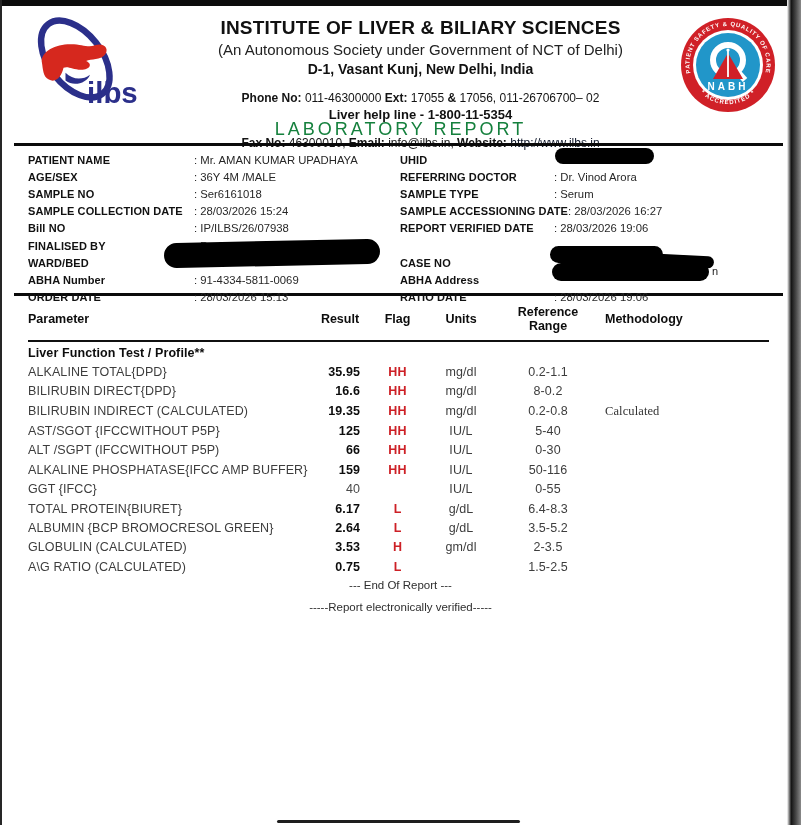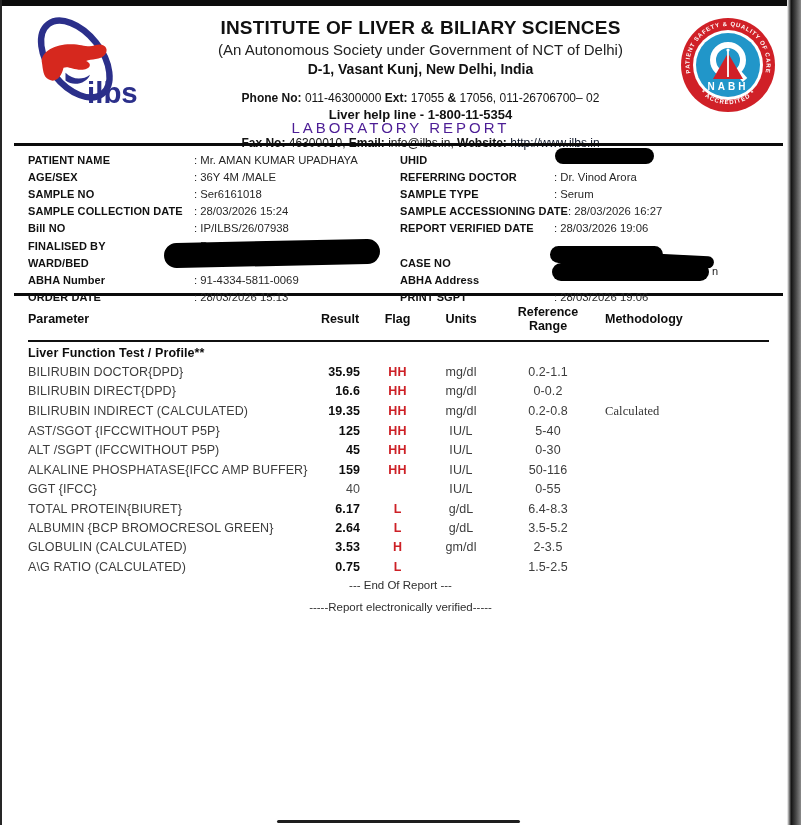--- a/index.html
+++ b/index.html
@@ -17,21 +17,21 @@
   .logo-nabh{width:102px;height:102px;flex:none;margin-top:2px;}
   .org-text{flex:1;text-align:center;padding-top:4px;line-height:1.25;}
   .org-name{font-size:19px;font-weight:bold;letter-spacing:.2px;}
   .org-sub{font-size:15px;color:#222;margin-top:1px;}
   .org-addr{font-size:14px;font-weight:bold;margin-top:1px;}
   .org-line{font-size:12px;margin-top:13px;color:#141414;}
   .org-help{font-size:13px;font-weight:bold;margin-top:1px;}
   .link{color:#0f172a;}
 
   .report-title{position:absolute;top:119px;left:0;width:100%;text-align:center;
-                font-size:15px;letter-spacing:3px;color:#4c1d95;}
+                font-size:18px;letter-spacing:3px;color:#15803d;}
 
   
   .patient-block{position:absolute;left:14px;top:143px;width:769px;height:153px;box-sizing:border-box;
                  border-top:3px solid #0a0a0a;border-bottom:3px solid #0a0a0a;}
   .pcol{position:absolute;top:5px;}
   .pcol.left{left:14px;width:372px;}
   .pcol.right{left:386px;right:8px;}
   .prow{display:flex;height:17.2px;align-items:center;white-space:nowrap;}
   .plabel{font-weight:bold;font-size:11px;letter-spacing:.1px;}
   .pcol.left .plabel{min-width:166px;}
@@ -185,21 +185,21 @@
         </div>
         <div class="prow">
           <span class="plabel">CASE NO</span>
           <span class="pvalue"></span>
         </div>
         <div class="prow">
           <span class="plabel">ABHA Address</span>
           <span class="pvalue"></span>
         </div>
         <div class="prow">
-          <span class="plabel">PRINT SGPT</span>
+          <span class="plabel">RATIO DATE</span>
           <span class="pvalue">: 28/03/2026 19:06</span>
         </div>
       </div>
     <div class="redact r-uhid"></div>
     <div class="redact r-ward"></div>
     <div class="redact r-case"></div>
     <div class="redact r-case-tail"></div>
     <div class="redact r-abha"></div>
     <span class="abha-suffix">n</span>
   </section>
@@ -222,54 +222,54 @@
           <th class="h-units">Units</th>
           <th class="h-range">Reference Range</th>
           <th class="h-method">Methodology</th>
         </tr>
       </thead>
       <tbody id="biochem-body">
         <tr class="group">
           <td colspan="6">Liver Function Test / Profile**</td>
         </tr>
       <tr>
-            <td class="td-param">BILIRUBIN DOCTOR{DPD}</td>
+            <td class="td-param">ALKALINE TOTAL{DPD}</td>
             <td class="td-result bold">35.95</td>
             <td class="td-flag">HH</td>
             <td class="td-units">mg/dl</td>
             <td class="td-range">0.2-1.1</td>
             <td class="td-method"></td>
           </tr>
           <tr>
             <td class="td-param">BILIRUBIN DIRECT{DPD}</td>
             <td class="td-result bold">16.6</td>
             <td class="td-flag">HH</td>
             <td class="td-units">mg/dl</td>
-            <td class="td-range">0-0.2</td>
+            <td class="td-range">8-0.2</td>
             <td class="td-method"></td>
           </tr>
           <tr>
             <td class="td-param">BILIRUBIN INDIRECT (CALCULATED)</td>
             <td class="td-result bold">19.35</td>
             <td class="td-flag">HH</td>
             <td class="td-units">mg/dl</td>
             <td class="td-range">0.2-0.8</td>
             <td class="td-method">Calculated</td>
           </tr>
           <tr>
             <td class="td-param">AST/SGOT {IFCCWITHOUT P5P}</td>
             <td class="td-result bold">125</td>
             <td class="td-flag">HH</td>
             <td class="td-units">IU/L</td>
             <td class="td-range">5-40</td>
             <td class="td-method"></td>
           </tr>
           <tr>
             <td class="td-param">ALT /SGPT (IFCCWITHOUT P5P)</td>
-            <td class="td-result bold">45</td>
+            <td class="td-result bold">66</td>
             <td class="td-flag">HH</td>
             <td class="td-units">IU/L</td>
             <td class="td-range">0-30</td>
             <td class="td-method"></td>
           </tr>
           <tr>
             <td class="td-param">ALKALINE PHOSPHATASE{IFCC AMP BUFFER}</td>
             <td class="td-result bold">159</td>
             <td class="td-flag">HH</td>
             <td class="td-units">IU/L</td>

